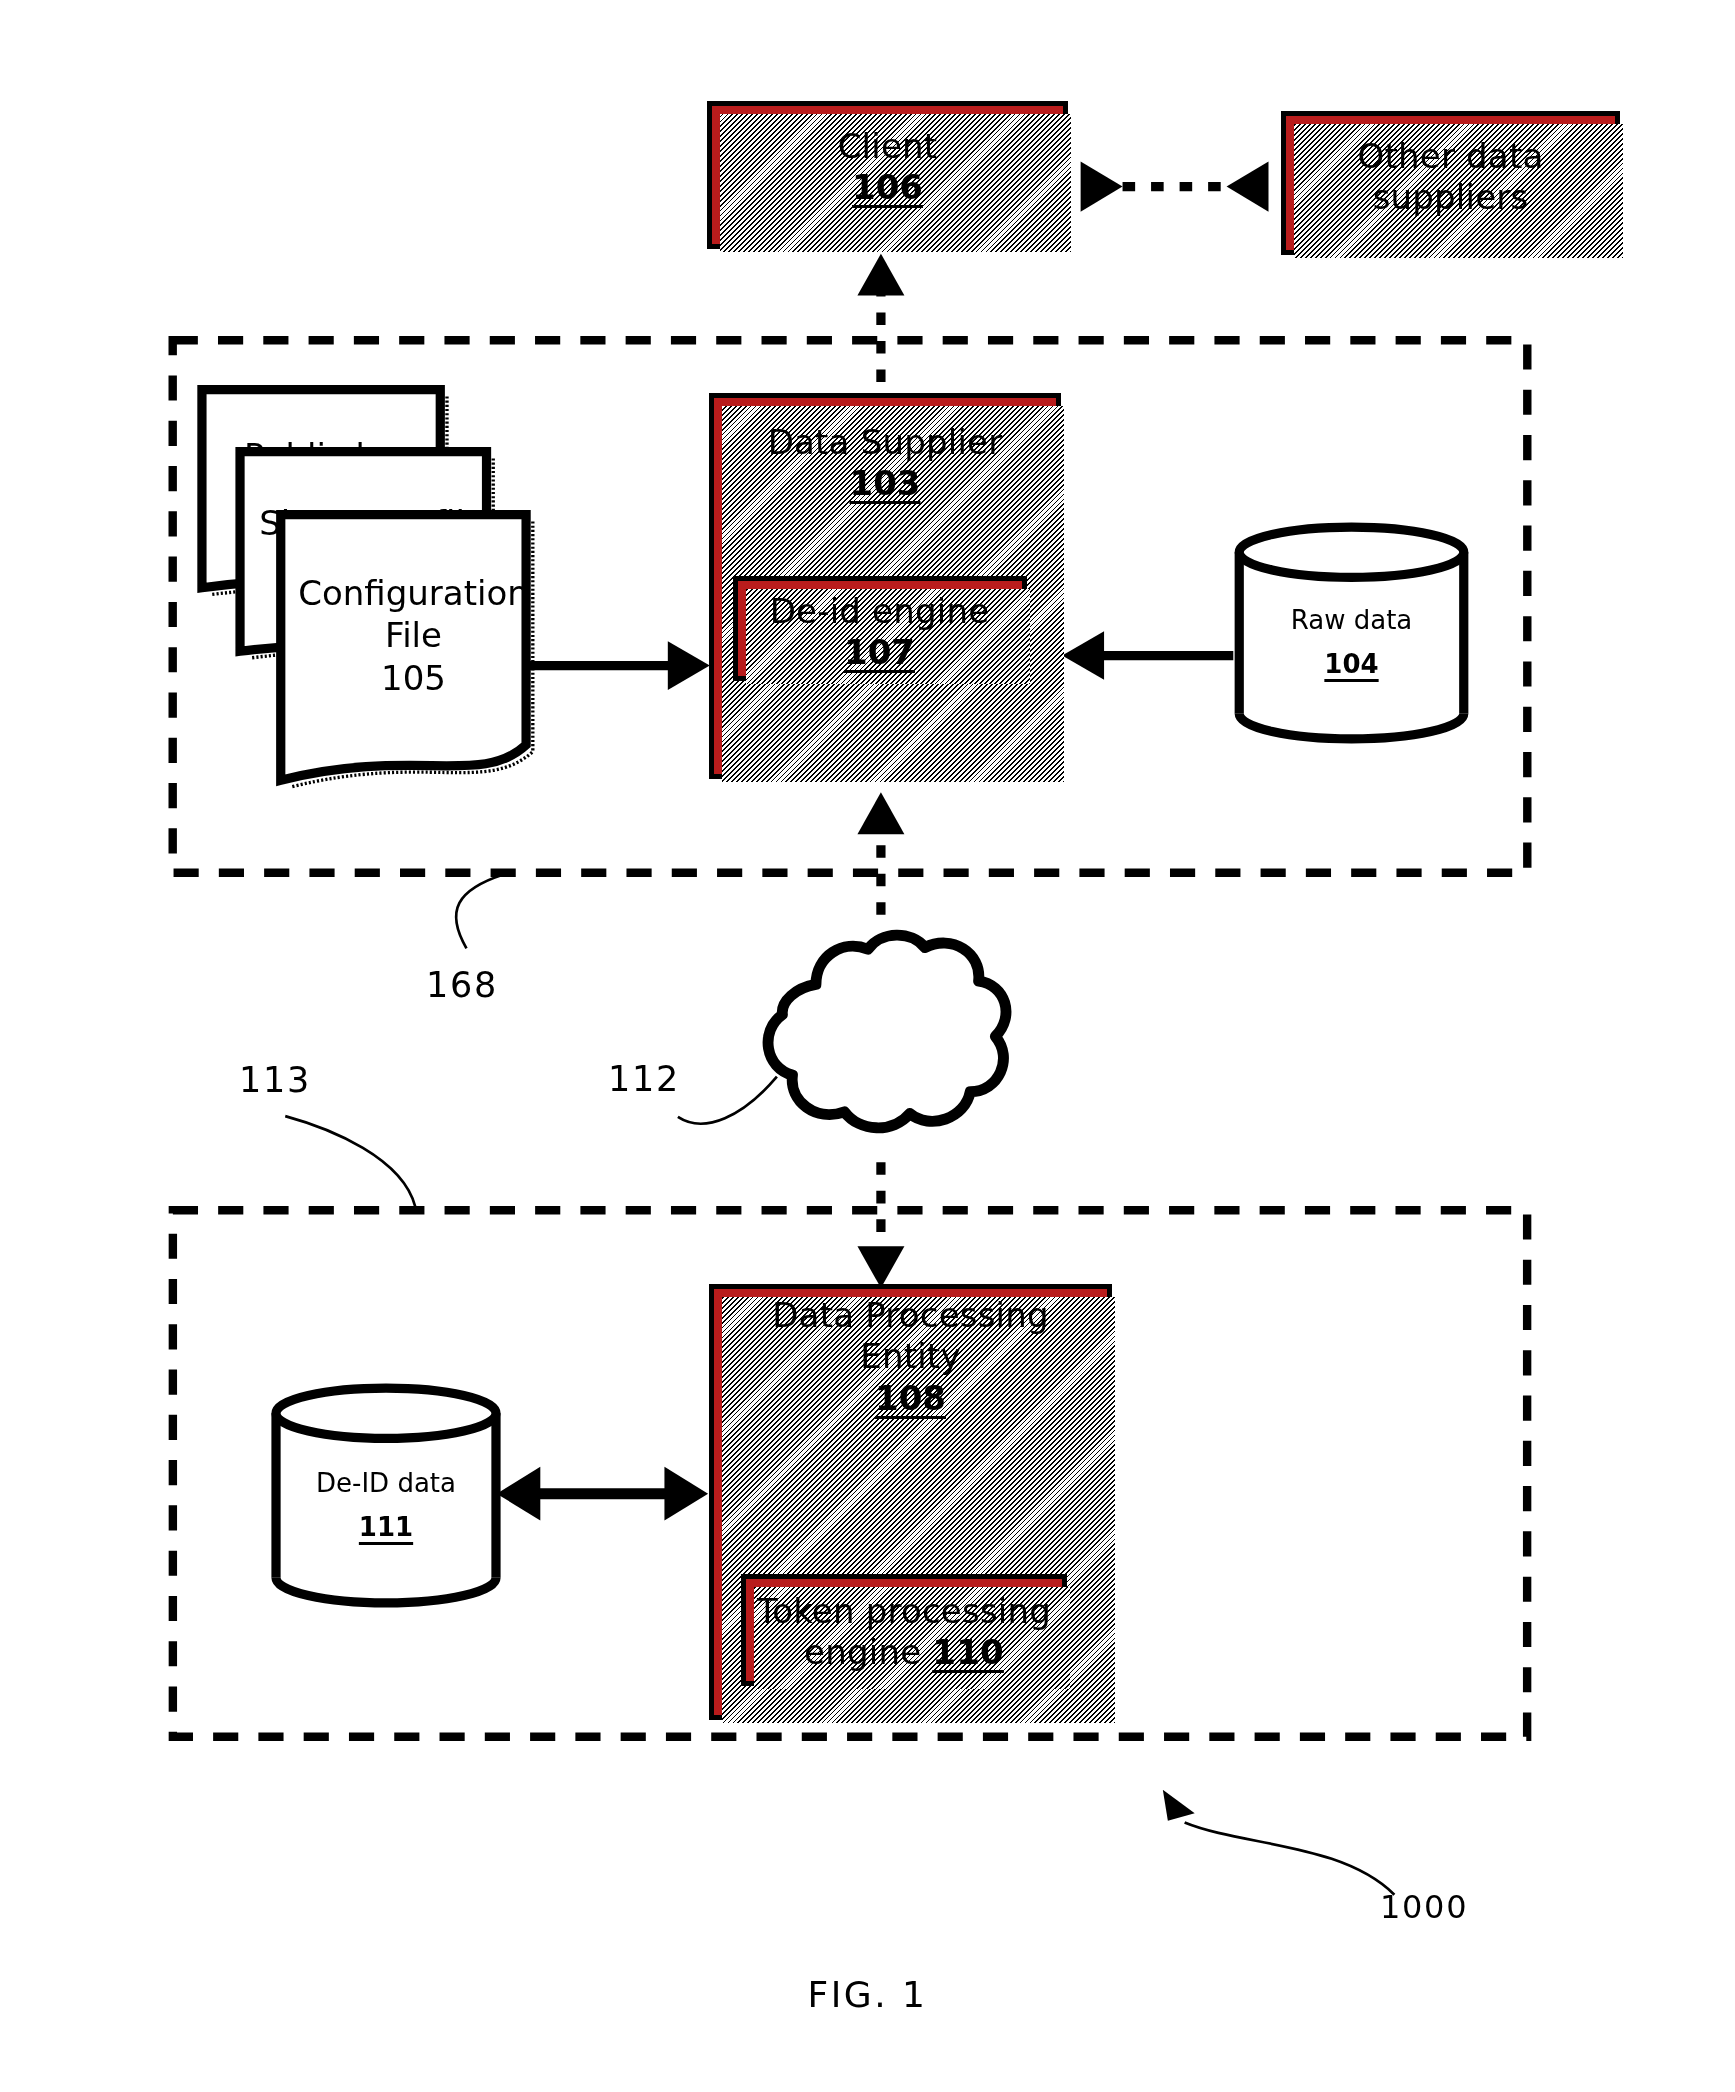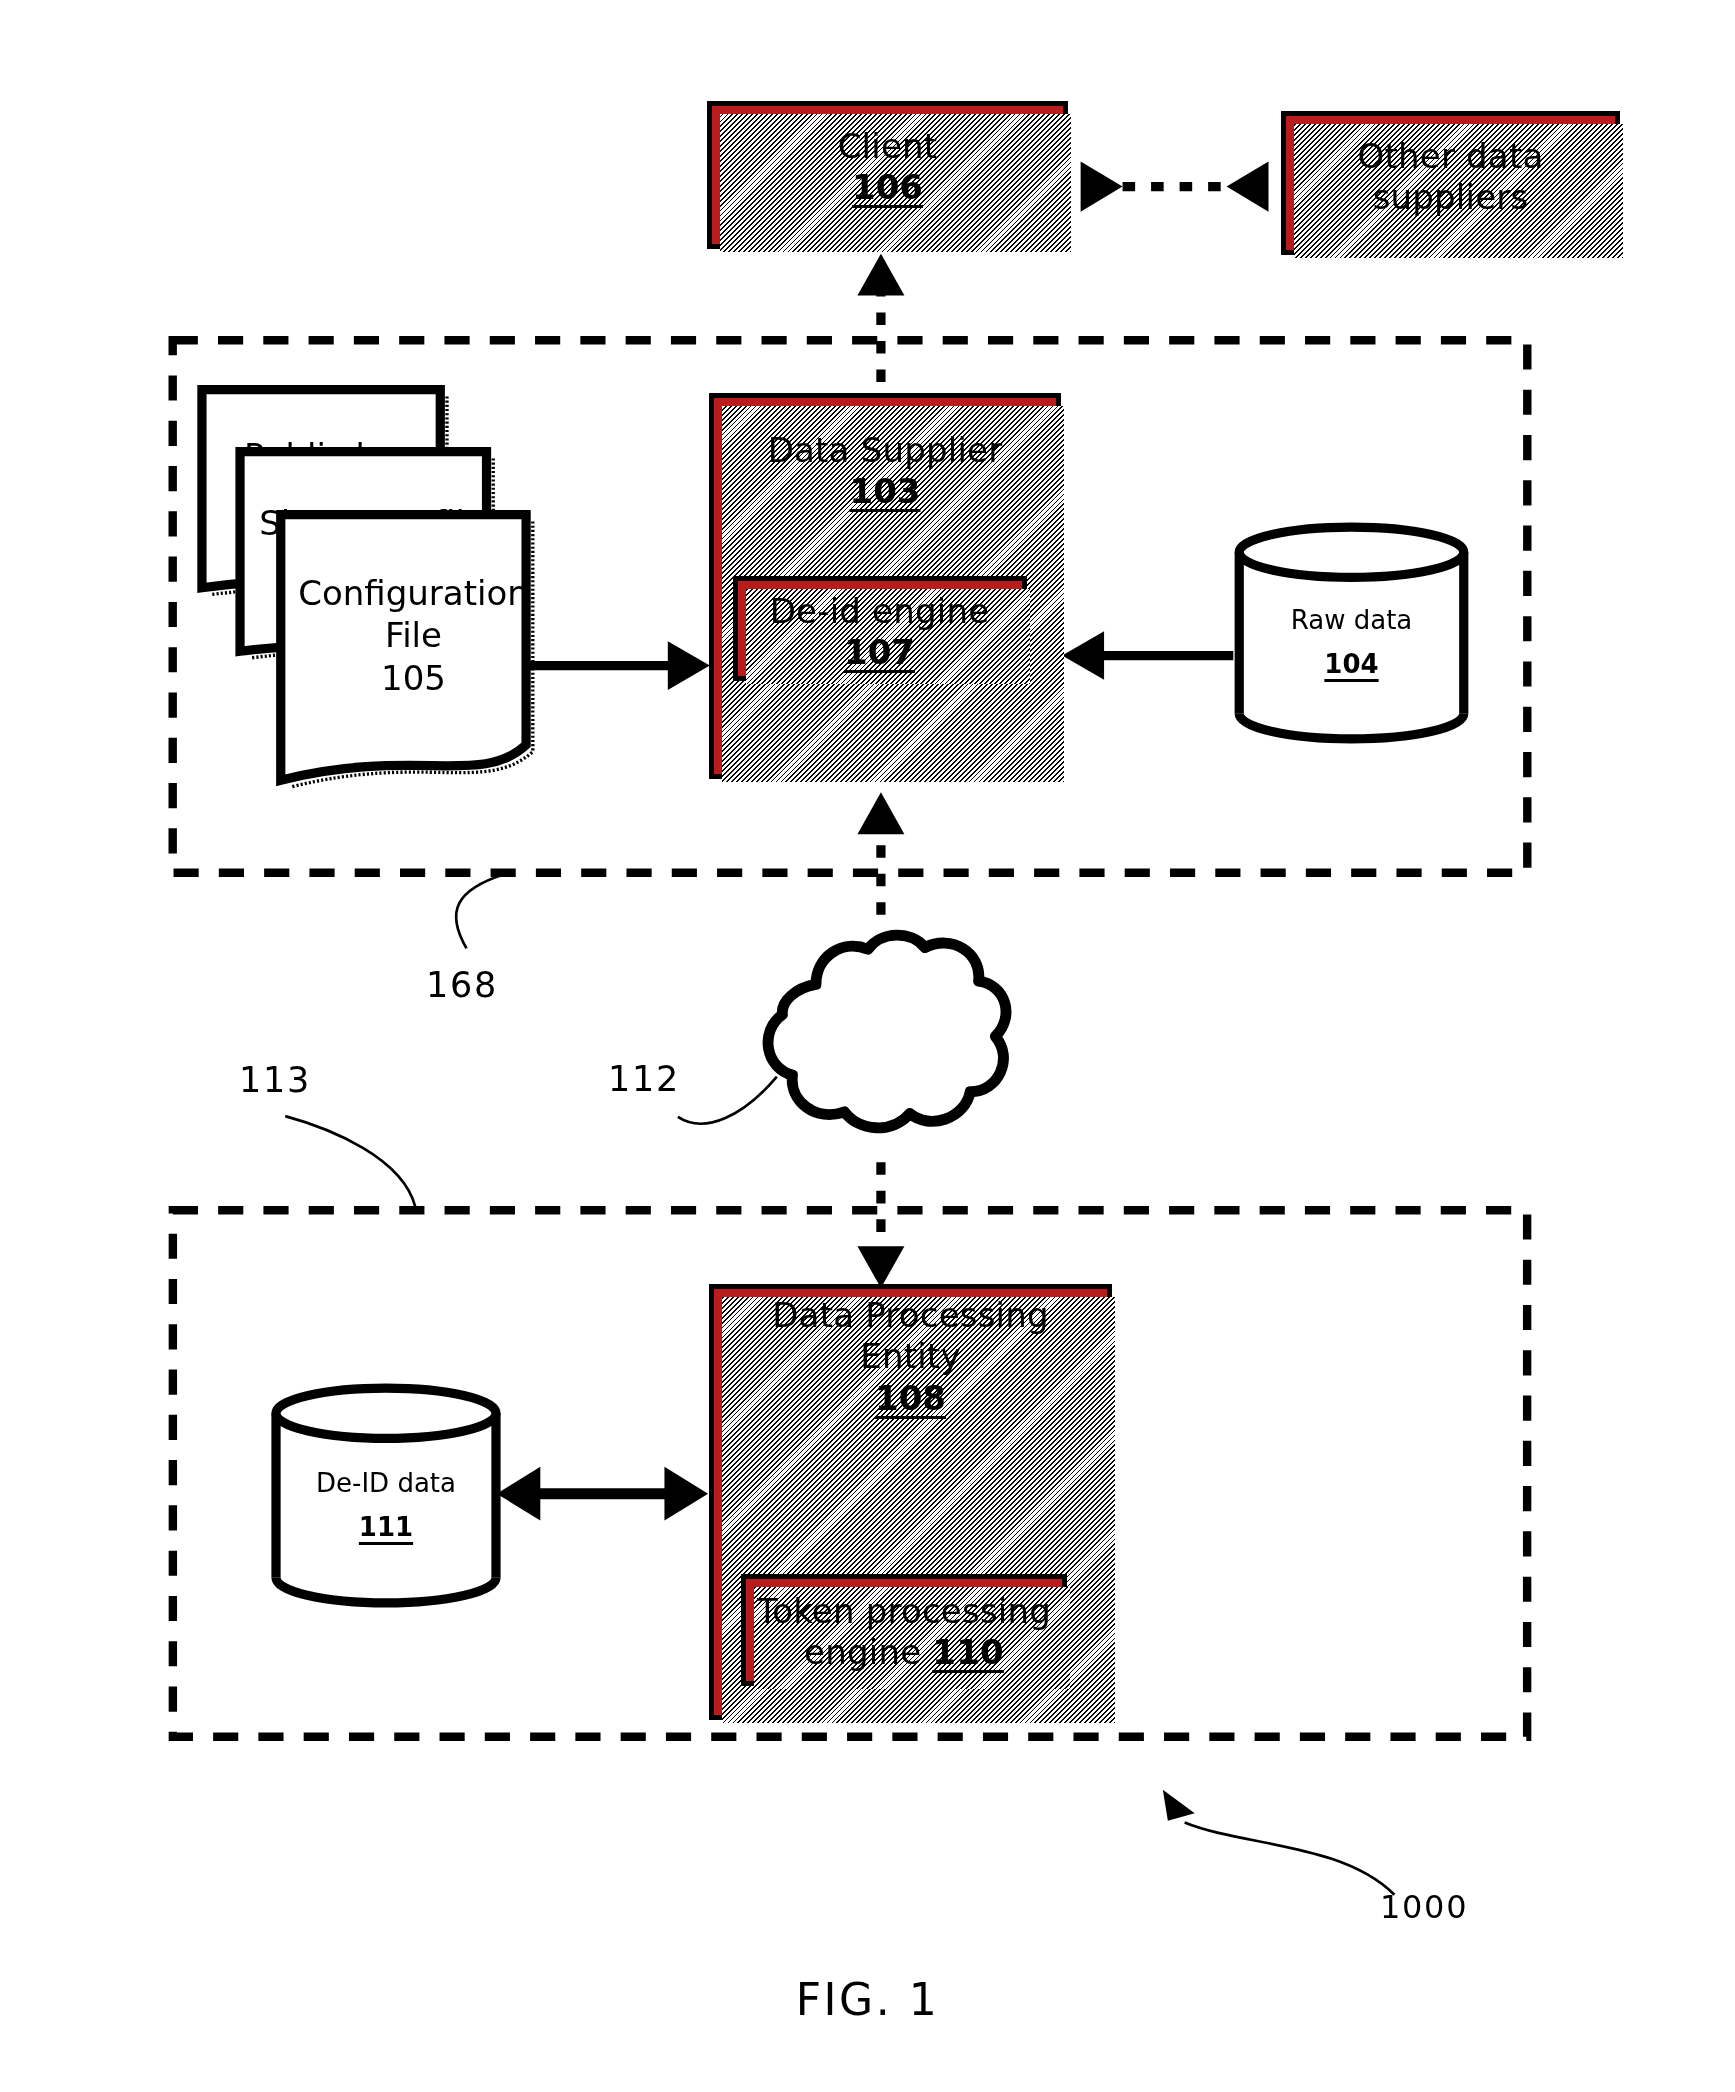--- a/index.html
+++ b/index.html
@@ -77,21 +77,21 @@
     letter-spacing: 1.7px;
     z-index: 8;
     white-space: nowrap;
   }
 
   
   .fig-caption {
     position: absolute;
     width: 100%;
     text-align: center;
-    font-size: 44px;
+    font-size: 36px;
     letter-spacing: 2.5px;
     z-index: 8;
   }
 
   
   .doc-shape { position: absolute; z-index: 4; }
   .doc-shape .doc-text {
     position: absolute;
     left: 0; right: 0;
     text-align: center;
@@ -230,21 +230,21 @@
   <div class="node-box" style="left:707px;top:101px;width:361px;height:148px;padding-top:20px;">
     <div class="node-label">Client</div>
     <div class="node-num">106</div>
   </div>
 
   <div class="node-box" style="left:1281px;top:111px;width:339px;height:144px;padding-top:20px;">
     <div class="node-label">Other data</div>
     <div class="node-label">suppliers</div>
   </div>
 
-  <div class="node-box" style="left:709px;top:393px;width:352px;height:386px;padding-top:32px;">
+  <div class="node-box" style="left:709px;top:393px;width:352px;height:386px;padding-top:24px;">
     <div class="node-label">Data Supplier</div>
     <div class="node-num">103</div>
 
     <div class="node-box" style="left:18.5px;top:178px;width:294px;height:105px;border-width:5px;padding-top:10px;">
       <div class="node-label">De-id engine</div>
       <div class="node-num">107</div>
     </div>
   </div>
 
   <div class="cyl" style="left:1233px;top:522px;width:237px;height:222px;">

